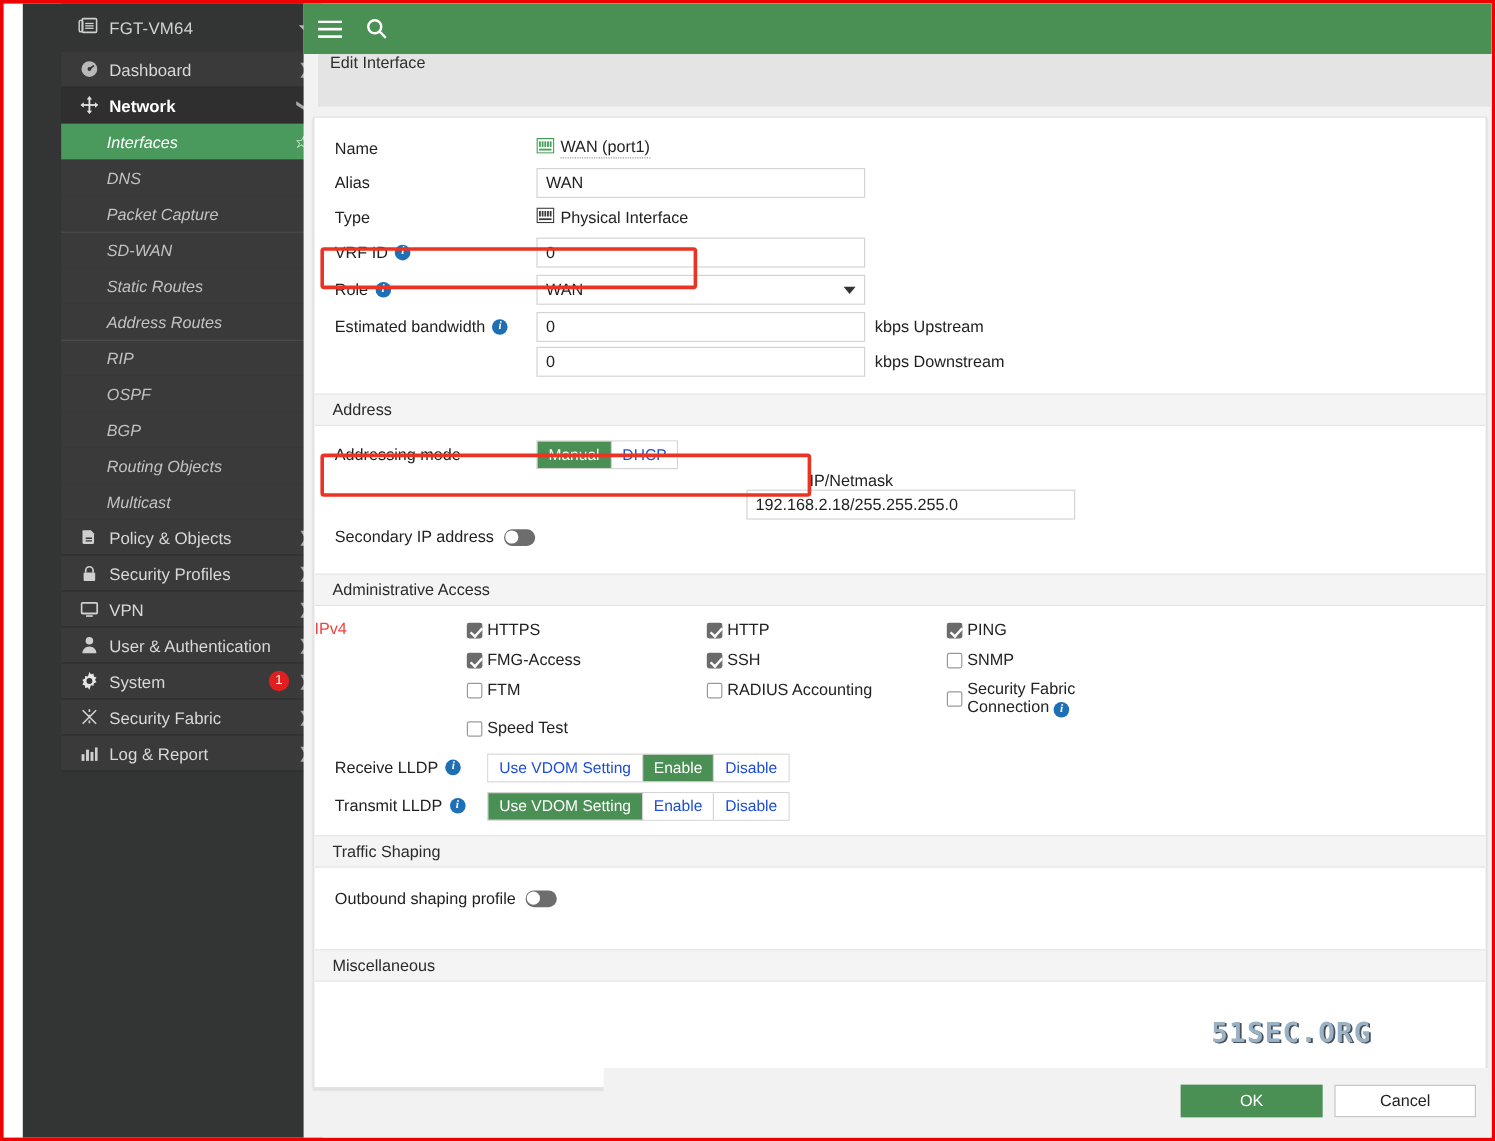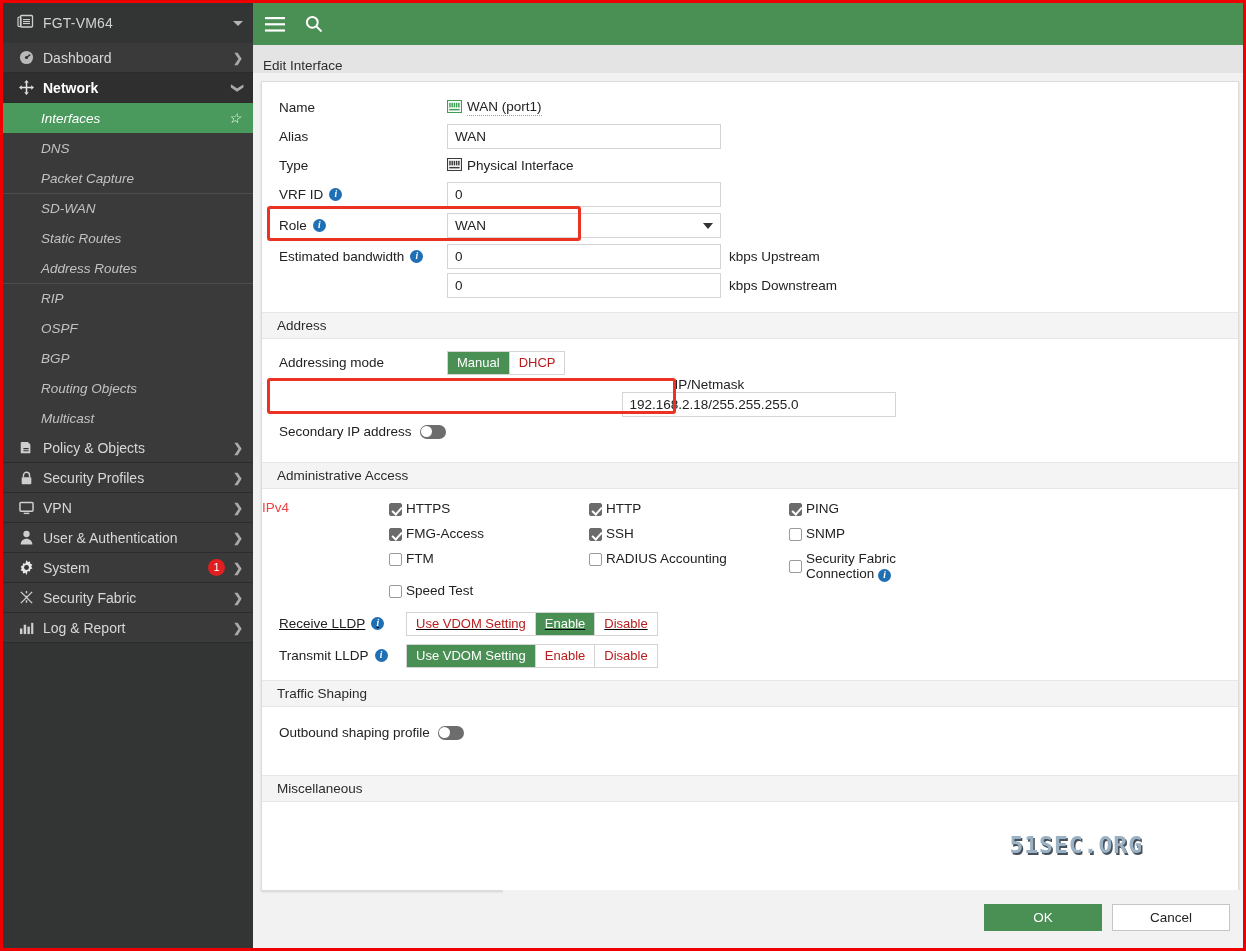--- a/index.html
+++ b/index.html
@@ -8,24 +8,25 @@
     font-family: "Liberation Sans", sans-serif;
     background: #fff; overflow: hidden;
   }
   #root {
     position: relative; width: 1246px; height: 951px;
     border: 3px solid #ee0000; background: #fff;
   }
 
   
   #sidebar {
-    position: absolute; left: 0; top: 0;
+    position: absolute; left: 16px; top: 0;
     width: 250px; height: 945px;
     background: #333434; color: #c8c8c8;
     font-size: 13.5px;
+    padding-left: 32px;
   }
   .sb-brand {
     height: 40px; display: flex; align-items: center;
     padding: 0 10px 0 14px; background: #333434;
     color: #d2d2d2; font-size: 14px;
   }
   .sb-brand .brand-label { flex: 1; margin-left: 9px; letter-spacing: .2px; }
   .caret-dn {
     width: 0; height: 0; border-left: 5px solid transparent;
     border-right: 5px solid transparent; border-top: 5px solid #b6b6b6;
@@ -57,22 +58,22 @@
   .star { color: #fff; font-size: 14px; }
 
   
   #main { position: absolute; left: 250px; top: 0; right: 0; bottom: 0; background:#f2f2f2; }
   #topbar {
     height: 42px; background: #4a8f54; display: flex;
     align-items: center; padding-left: 12px; gap: 20px;
   }
   .tb-icon { color: #fff; cursor: pointer; display:inline-flex; }
   #crumbbar {
-    height: 28px; background: #e4e4e4; display: flex; align-items: flex-end;
-    padding-left: 10px; font-size: 13.5px; color: #2e2e2e;
+    height: 44px; background: #e4e4e4; display: flex; align-items: flex-start;
+    padding-left: 10px; font-size: 13.5px; color: #2e2e2e; margin-left: 12px;
   }
   #panelwrap { padding: 8px 9px 0 8px; height: calc(951px - 42px - 28px); }
   #panel {
     background: #fff; border: 1px solid #dcdcdc; width: 978px;
     height: 810px; position: relative; overflow: hidden;
     box-shadow: 0 1px 2px rgba(0,0,0,.13);
   }
 
   .sect-head {
     background: #f4f4f4; border-top: 1px solid #e6e6e6;
@@ -107,21 +108,21 @@
   .linktext {
     font-size: 13.5px; color: #222; border-bottom: 1px dotted #9a9a9a;
     padding-bottom: 1px;
   }
   .ifc-ico { display: inline-block; vertical-align: -2px; margin-right: 5px; }
   .unitlab { font-size: 13.5px; color: #222; margin-left: 8px; }
 
   
   .seg { display: inline-flex; border: 1px solid #d4d4d4; background: #fff; height: 24px; }
   .seg > div {
-    padding: 0 9px; font-size: 13px; color: #b91c1c; display: flex; align-items: center;
+    padding: 0 9px; font-size: 13px; color: #1d4ed8; display: flex; align-items: center;
     border-right: 1px solid #d4d4d4; background: #fff; white-space: nowrap;
   }
   .seg > div:last-child { border-right: none; }
   .seg > div.on { background: #4a8f54; color: #fff; }
 
   
   .toggle {
     width: 26px; height: 14px; border-radius: 7px; background: #6d6d6d;
     position: relative; display: inline-block; margin-left: 8px;
   }
@@ -557,21 +558,21 @@
                   <span class="cblab">SNMP</span>
                 </div>
                 <div class="cbrow tall" style="align-items:center;">
                   <span class="cbox" style="margin-top:0;"></span>
                   <span class="cblab" style="max-width:112px;line-height:15px;"><span>Security Fabric Connection</span> <span class="info-i">i</span></span>
                 </div>
               </div>
             </div>
           </div>
 
-          <div class="row" style="padding-left:17px;margin-top:2px;text-decoration:underline;">
+          <div class="row" style="padding-left:17px;margin-top:2px;">
             <div class="lab" style="width:127px;">
               <span>Receive LLDP</span>
               <span class="info-i">i</span>
             </div>
             <div class="ctrl">
               <div class="seg">
                 <div>Use VDOM Setting</div>
                 <div class="on">Enable</div>
                 <div>Disable</div>
               </div>

